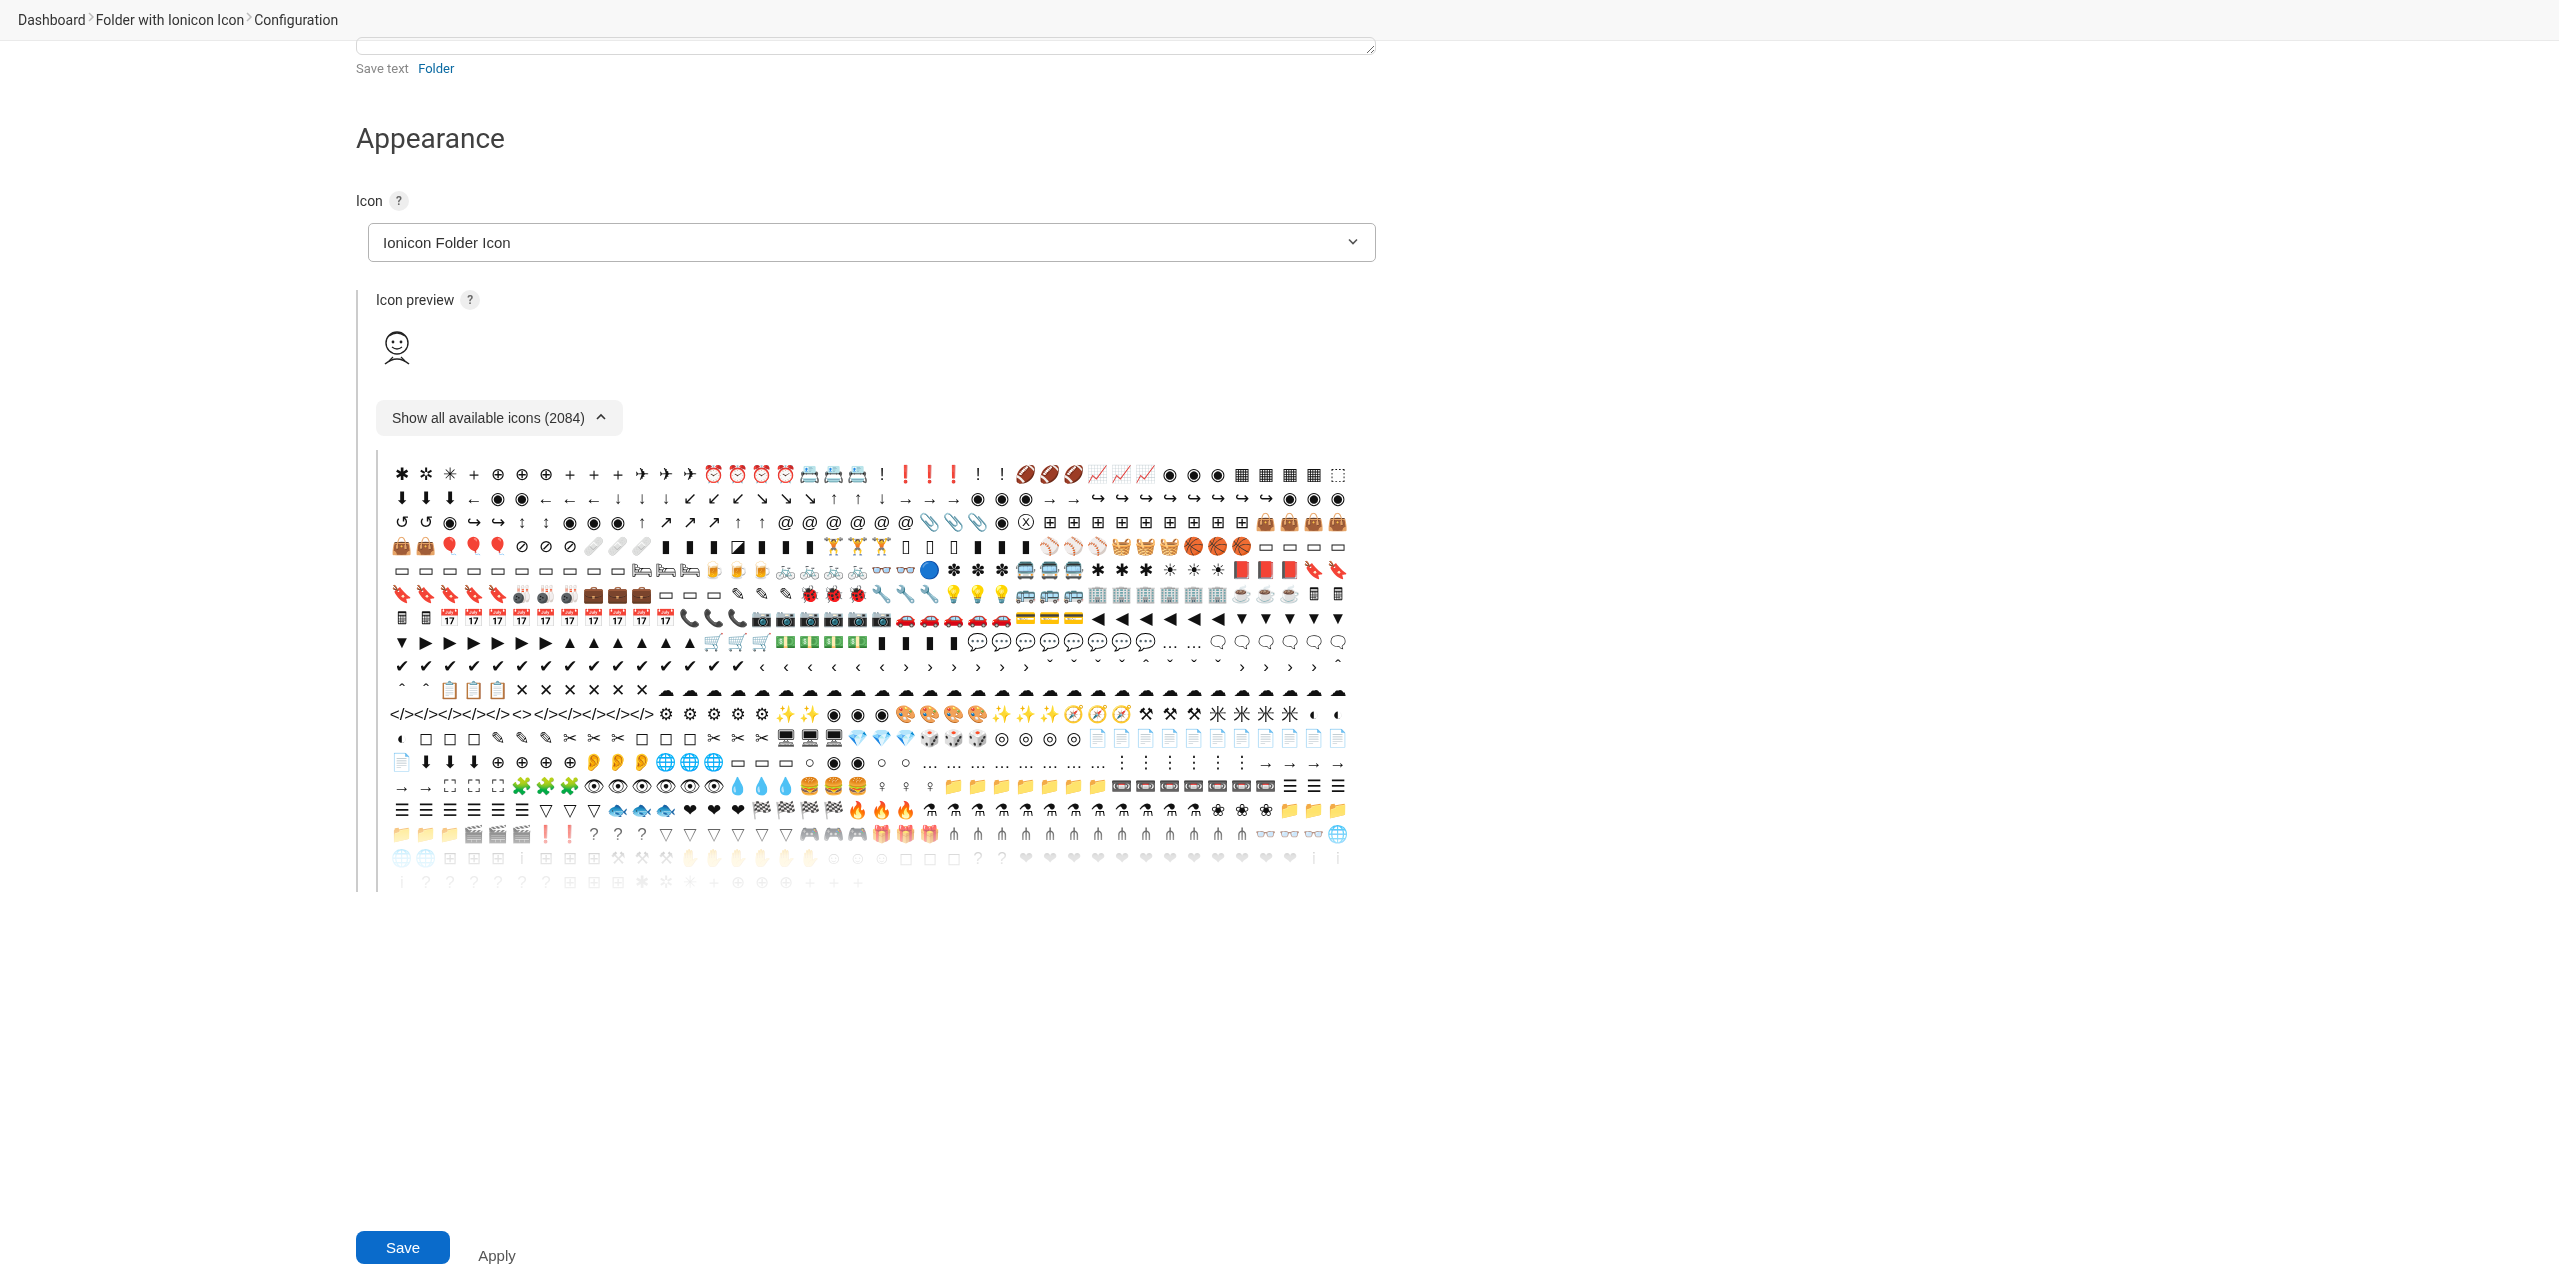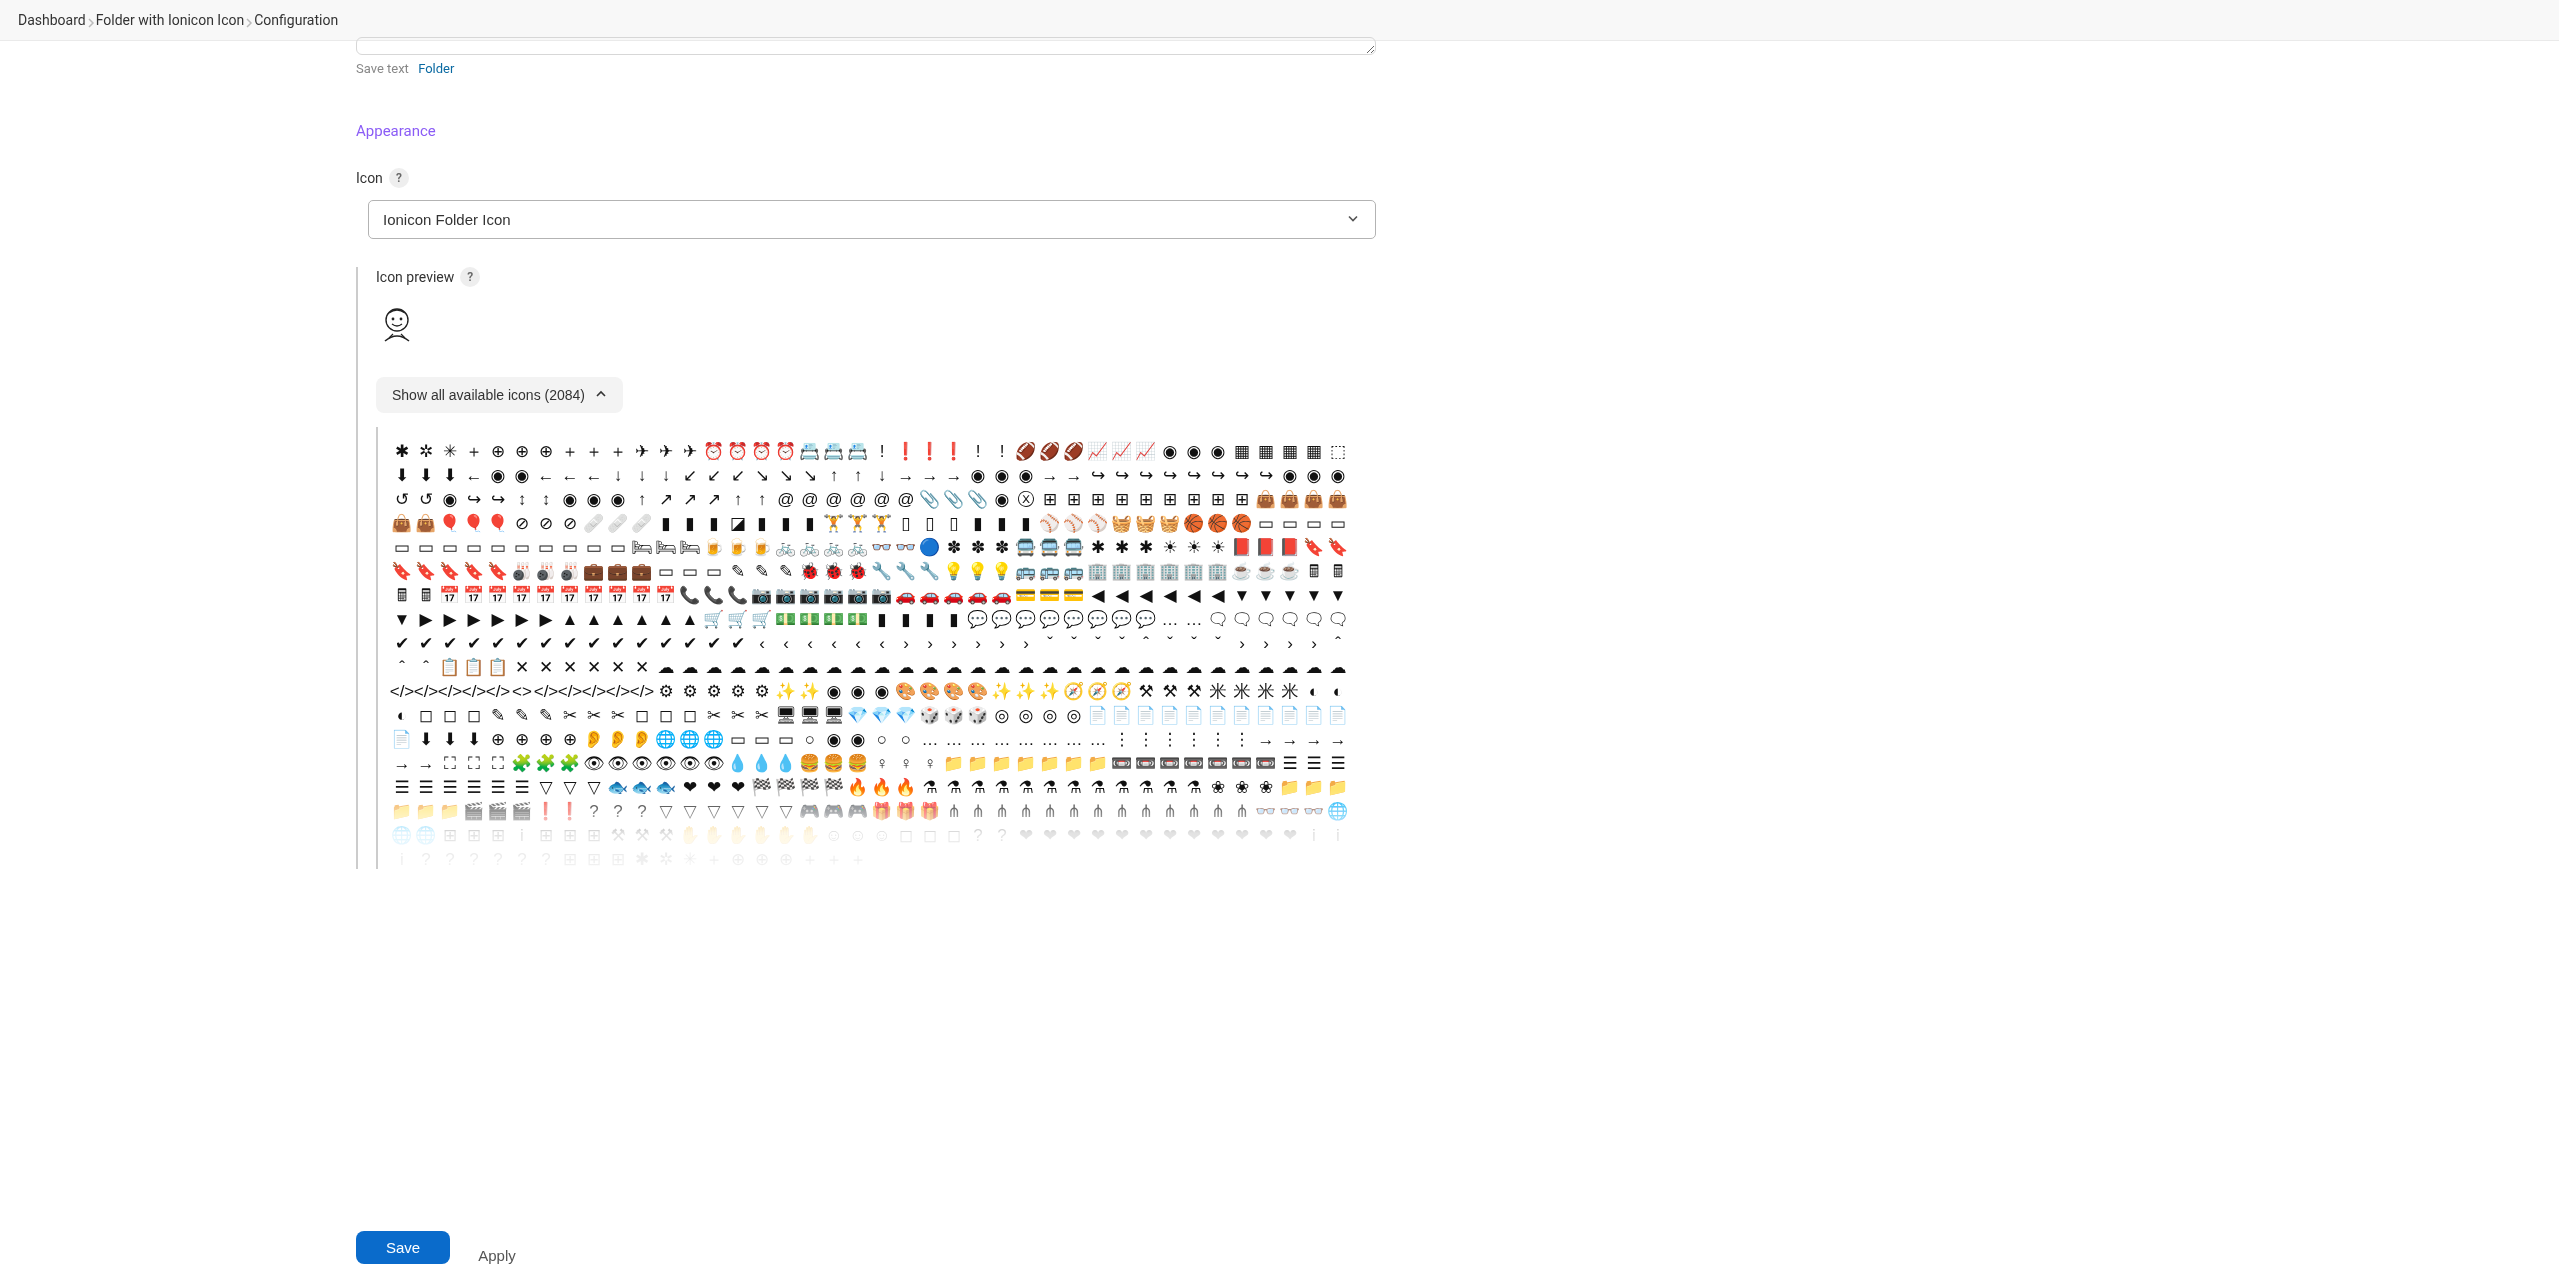--- a/index.html
+++ b/index.html
@@ -1,33 +1,33 @@
 <!DOCTYPE html>
 <html><head>
   <meta charset="utf-8">
   <style>
     * { margin: 0; padding: 0; box-sizing: border-box; }
     body { font-family: -apple-system, BlinkMacSystemFont, "Segoe UI", Roboto, Helvetica, Arial, sans-serif; font-size: 14px; color: #333; background: #fff; }
     
     
-    .breadcrumb-bar { background: #f8f8f8; border-bottom: 1px solid #eaeaea; padding: 12px 18px; display: flex; align-items: flex-end; }
+    .breadcrumb-bar { background: #f8f8f8; border-bottom: 1px solid #eaeaea; padding: 12px 18px; display: flex; align-items: flex-start; }
     .breadcrumb-item { color: #333; cursor: pointer; }
     .breadcrumb-sep { color: #bbb; }
     .breadcrumb-sep svg { display:block; }
     
     
     .page { position: relative; }
     .content { margin-left: 356px; max-width: 1020px; padding-bottom: 120px; }
     
     
     .desc-box { border: 1px solid #d7d7d7; border-radius: 6px; height: 18px; margin-top: -4px; resize: both; overflow:auto; }
     .desc-controls { margin-top: 6px; font-size: 13px; color: #888; }
     .desc-controls .preview-link { color: #0b6aa2; cursor:pointer; margin-left:6px; }
     
-    .section-title { font-size: 15px; font-weight: 400; margin-top: 46px; margin-bottom: 28px; color:#8b5cf6; }
+    .section-title { font-size: 28px; font-weight: 400; margin-top: 46px; margin-bottom: 36px; color:#404040; }
     
     .field-label-row { display:flex; align-items:center; gap:6px; margin-bottom:12px; }
     .field-label { font-size:14px; color:#333; }
     .help-badge { width:20px; height:20px; border-radius:50%; background:#eee; color:#666; display:inline-flex; align-items:center; justify-content:center; font-size:12px; cursor:pointer; font-weight:600; }
     
     .select-wrap { position:relative;margin-left:12px; }
     .select-input { width:100%; border:1px solid #b3b3b3; border-radius:5px; padding:10px 14px; font-size:15px; color:#333; background:#fff; appearance:none; cursor:pointer; }
     .select-caret { position:absolute; right:16px; top:50%; transform:translateY(-50%); pointer-events:none; color:#555; }
     
     .preview-block { border-left: 2px solid #ccc; margin-top: 28px; padding-left: 18px; }

